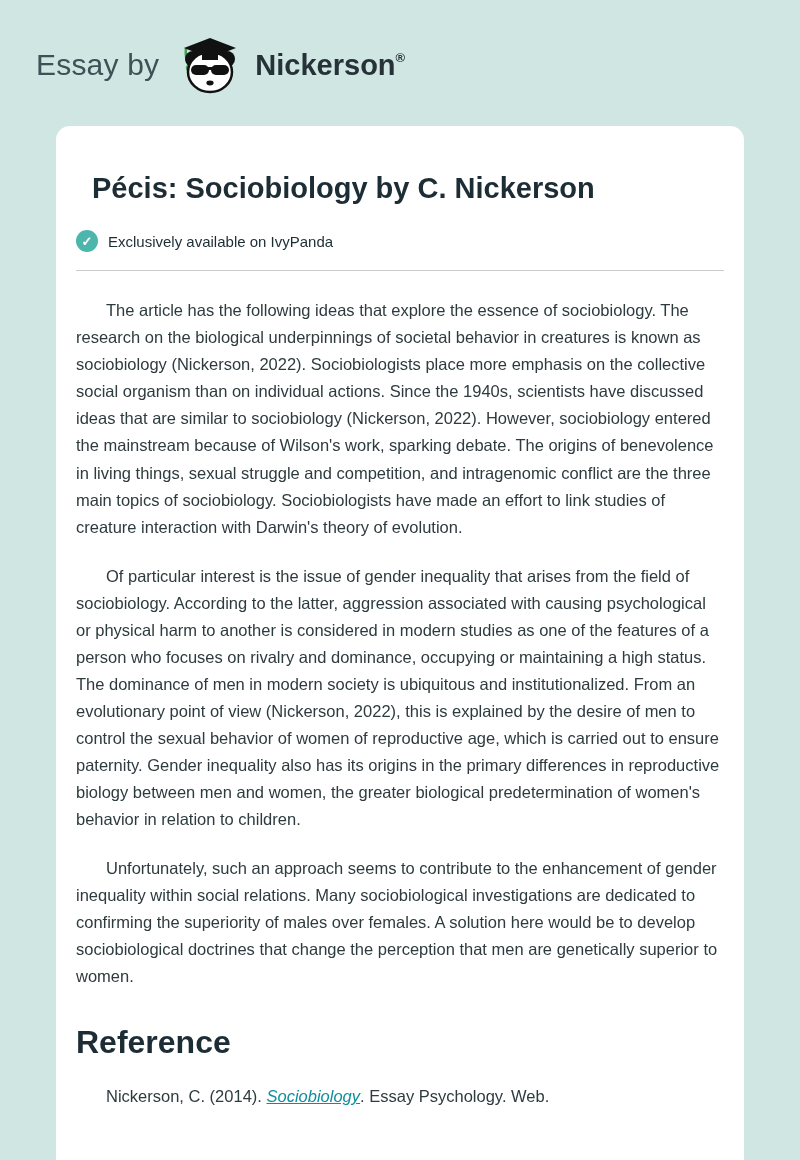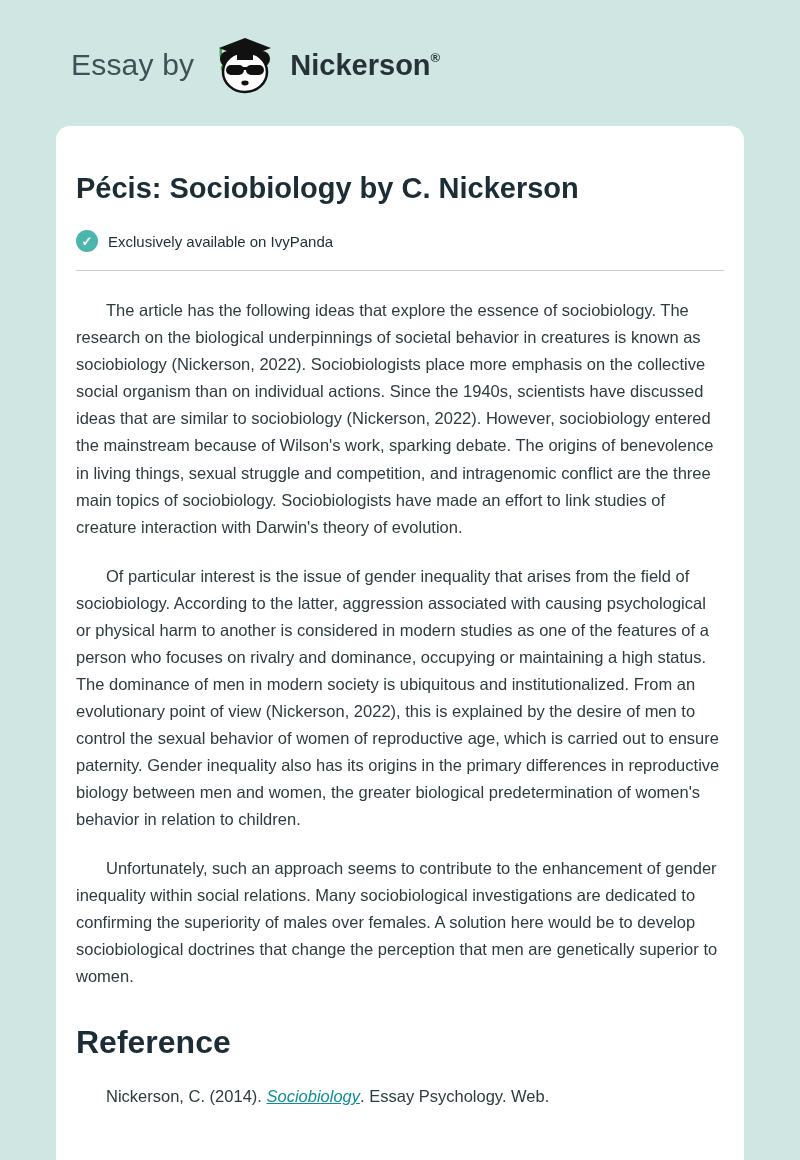--- a/index.html
+++ b/index.html
@@ -11,21 +11,21 @@
     font-family: "Liberation Sans", sans-serif;
     color: #2e3b3e;
   }
   .page { width: 800px; min-height: 1160px; }
 
   
   .site-header {
     display: flex;
     align-items: center;
     gap: 14px;
-    padding: 36px 0 32px 71px;
+    padding: 36px 0 32px 36px;
   }
   .essay-by {
     font-size: 30px;
     color: #3f5157;
     letter-spacing: 0.2px;
   }
   .logo {
     display: inline-flex;
     align-items: center;
     margin-left: 6px;
@@ -45,21 +45,21 @@
   }
 
   
   .card {
     background: #ffffff;
     border-radius: 14px;
     margin: 0 56px 40px 56px;
     padding: 44px 20px 110px 20px;
   }
   .title {
-    margin: 0 0 24px 0;
+    margin: 0 0 24px 16px;
     font-size: 29px;
     line-height: 1.25;
     font-weight: bold;
     color: #1d2d35;
   }
   .badge {
     display: flex;
     align-items: center;
     gap: 10px;
     margin-bottom: 18px;

